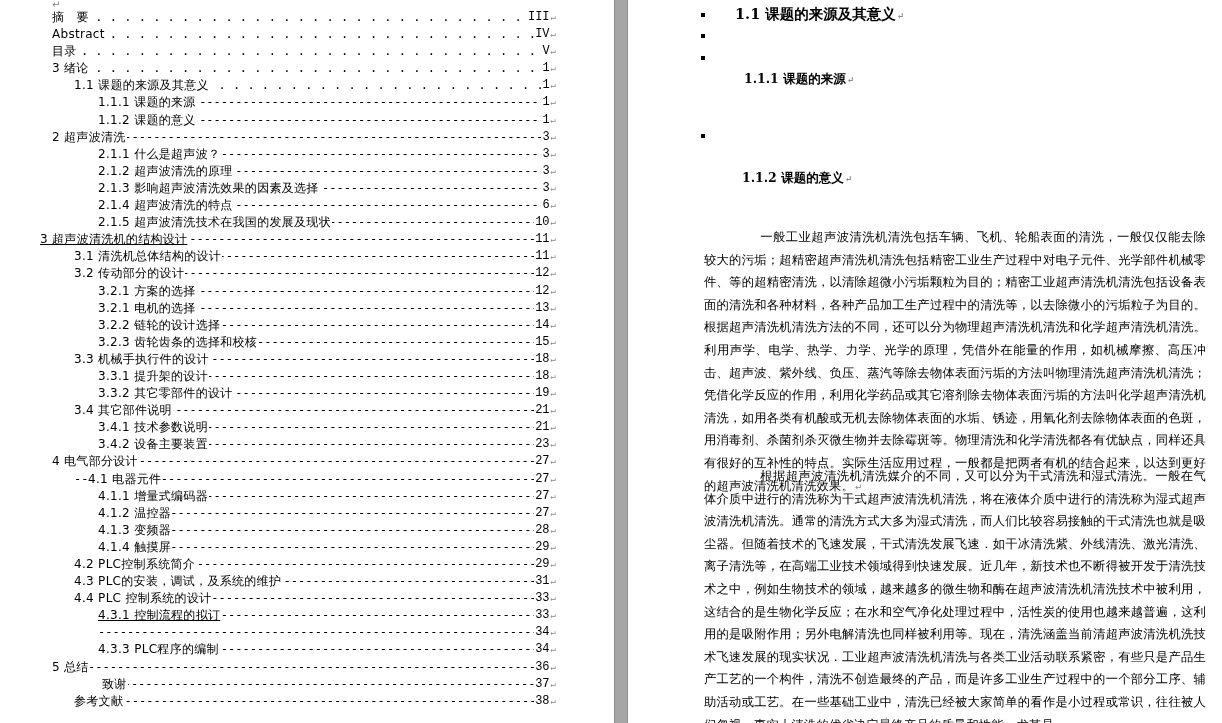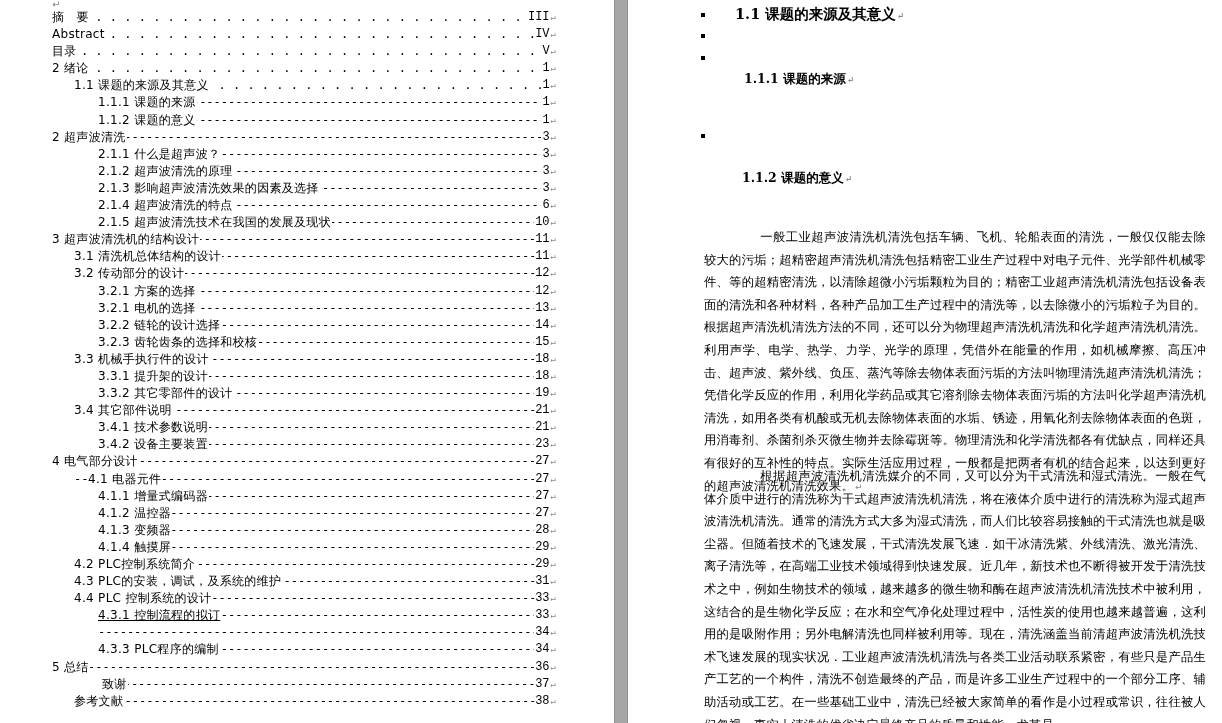--- a/index.html
+++ b/index.html
@@ -69,21 +69,21 @@
       <div class="toc-row">
         <div class="toc-pagebox">
           <div class="toc-leader" style="left: 52px;"> . . . . . . . . . . . . . . . . . . . . . . . . . . . . . . . . . . . . . . . . . . . . . . . . . . . . . . . . . . . .</div>
           <span class="toc-label" style="left: 52px;">目录</span>
           <span class="toc-page"><span>V</span><span class="para-mark">↵</span></span>
         </div>
       </div>
       <div class="toc-row">
         <div class="toc-pagebox">
           <div class="toc-leader" style="left: 52px;"> . . . . . . . . . . . . . . . . . . . . . . . . . . . . . . . . . . . . . . . . . . . . . . . . . . . . . . . . . . . .</div>
-          <span class="toc-label" style="left: 52px;">2 绪论</span>
+          <span class="toc-label" style="left: 52px;">3 绪论</span>
           <span class="toc-page"><span>1</span><span class="para-mark">↵</span></span>
         </div>
       </div>
       <div class="toc-row">
         <div class="toc-pagebox">
           <div class="toc-leader" style="left: 74px;"> . . . . . . . . . . . . . . . . . . . . . . . . . . . . . . . . . . . . . . . . . . . . . . . . . . . . . . . . . . . .</div>
           <span class="toc-label" style="left: 74px;">1.1 课题的来源及其意义</span>
           <span class="toc-page"><span>1</span><span class="para-mark">↵</span></span>
         </div>
       </div>
@@ -139,21 +139,21 @@
       <div class="toc-row">
         <div class="toc-pagebox">
           <div class="toc-leader" style="left: 98px;">------------------------------------------------------------------------------------------------------------------------</div>
           <span class="toc-label" style="left: 98px;">2.1.5 超声波清洗技术在我国的发展及现状</span>
           <span class="toc-page"><span>10</span><span class="para-mark">↵</span></span>
         </div>
       </div>
       <div class="toc-row">
         <div class="toc-pagebox">
           <div class="toc-leader" style="left: 52px;">------------------------------------------------------------------------------------------------------------------------</div>
-          <span class="toc-label" style="left: 52px;">3 超声波清洗机的结构设计</span>
+          <span class="toc-label" style="left: 40px; text-decoration: underline;">3 超声波清洗机的结构设计</span>
           <span class="toc-page"><span>11</span><span class="para-mark">↵</span></span>
         </div>
       </div>
       <div class="toc-row">
         <div class="toc-pagebox">
           <div class="toc-leader" style="left: 74px;">------------------------------------------------------------------------------------------------------------------------</div>
           <span class="toc-label" style="left: 74px;">3.1 清洗机总体结构的设计</span>
           <span class="toc-page"><span>11</span><span class="para-mark">↵</span></span>
         </div>
       </div>

